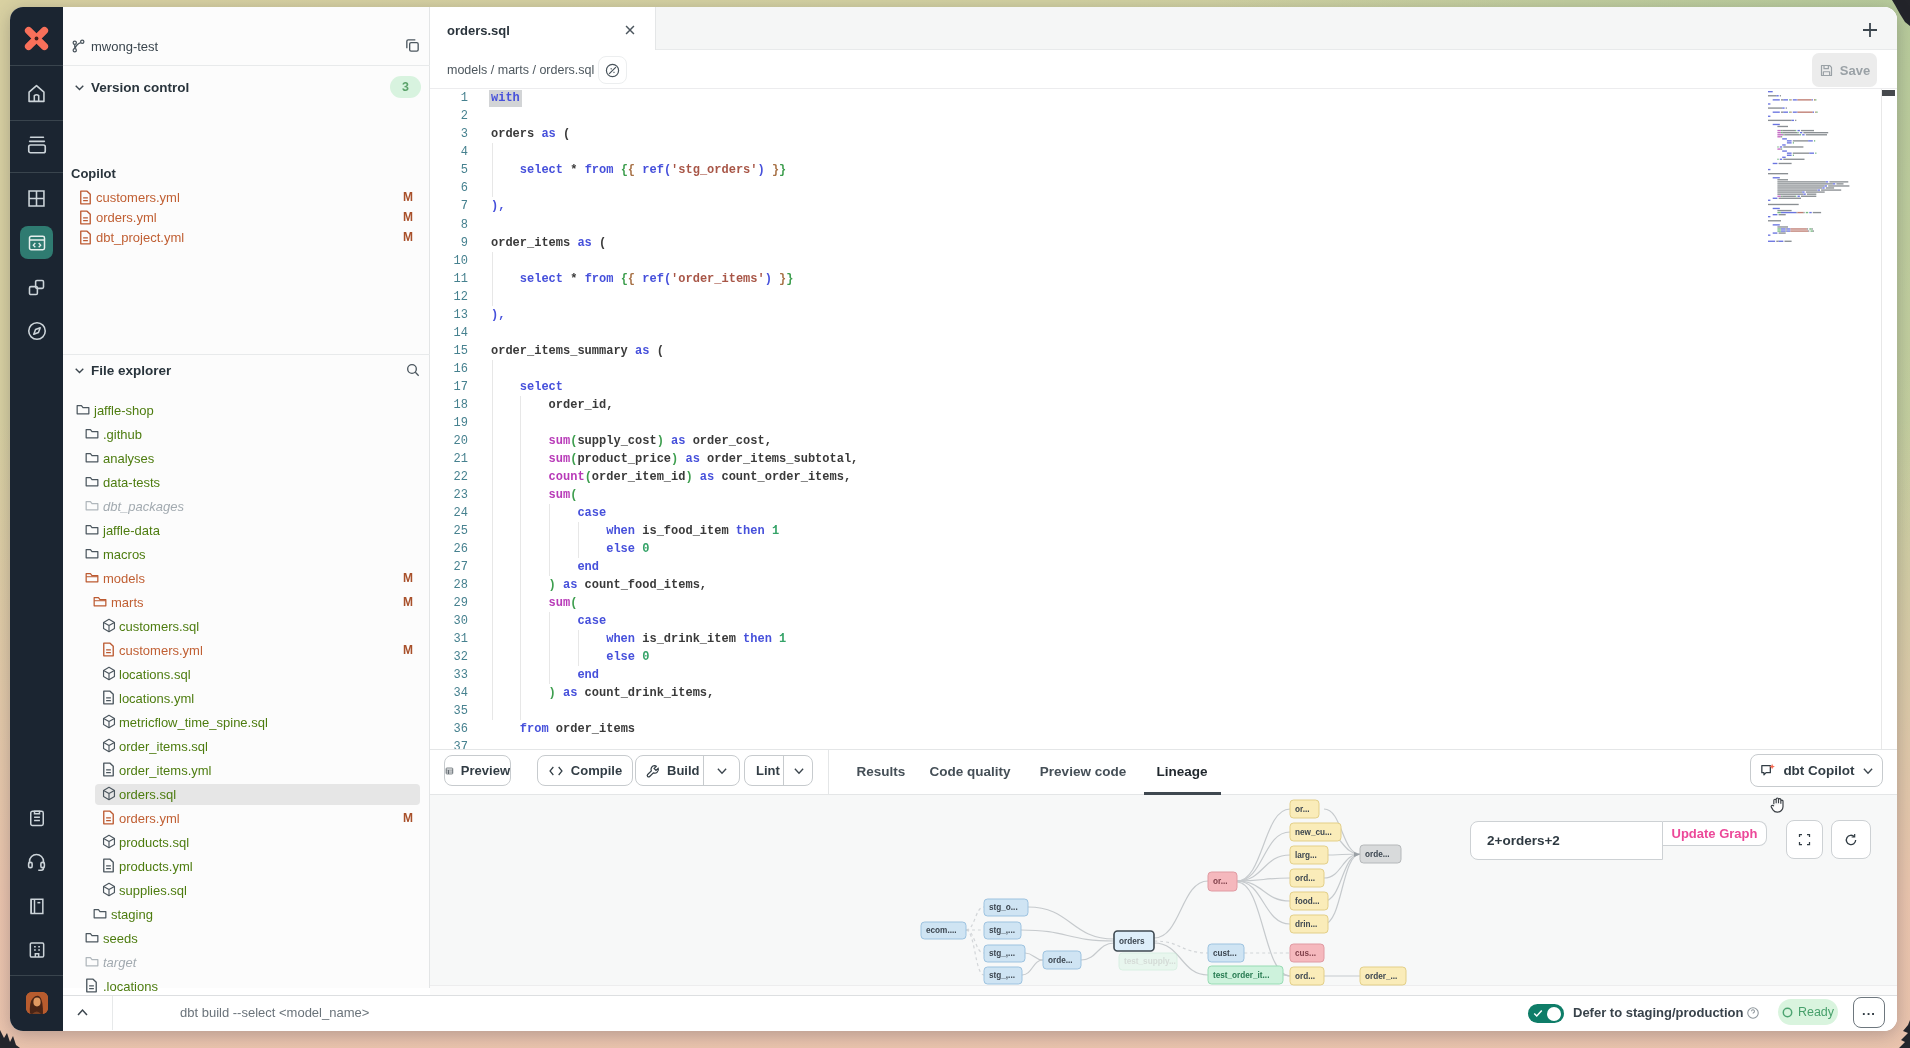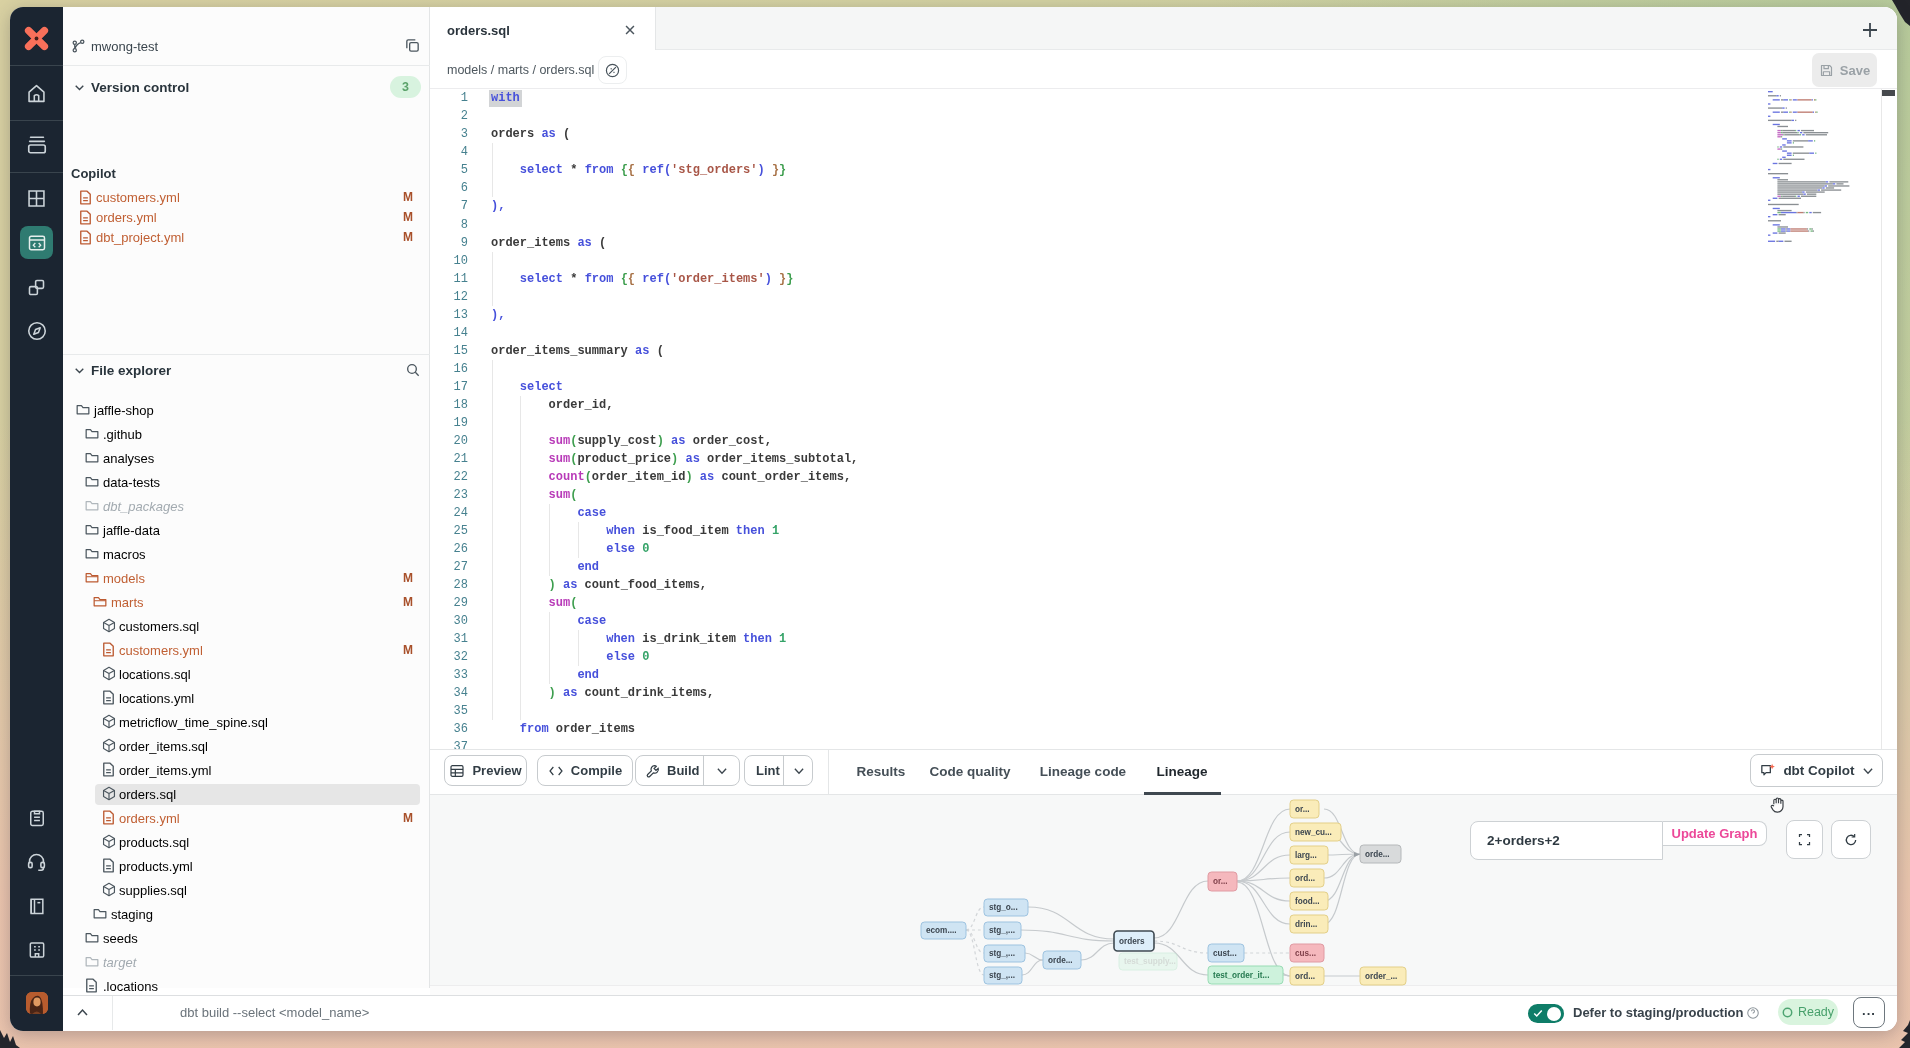--- a/index.html
+++ b/index.html
@@ -11,21 +11,21 @@
  border-radius:13px;overflow:hidden;box-shadow:0 4px 18px rgba(40,40,60,.28)}
 .ab{position:absolute}
 #sidebar{left:0;top:0;width:53px;height:1024px;background:#1b2531}
 #lpanel{left:53px;top:0;width:367px;height:981px;background:#fcfcfc;border-right:1px solid #e3e5e6}
 #main{left:420px;top:0;width:1467px;height:981px;background:#fff}
 svg{display:block}
 .sep{position:absolute;left:0;width:53px;height:1px;background:#39444d}
 .icn{position:absolute;left:0;width:53px;display:flex;justify-content:center}
 .hd{font-weight:700;font-size:13.5px;color:#29343c}
 .row{position:absolute;display:flex;align-items:center}
-.ftxt{font-size:13px;color:#000000}
+.ftxt{font-size:13px;color:#4d7c0f}
 .forange{color:#c05f33}
 .fgray{color:#a2aab0;font-style:italic}
 .M{position:absolute;font-size:12px;font-weight:700;color:#a8502a}
 .code{font-family:"Liberation Mono",monospace;font-size:12px;font-weight:700;line-height:18.03px;white-space:pre}
 .k{color:#4650db}.b{color:#a87247}.f{color:#b83ab8}.s{color:#a85647}.g{color:#3d9e4e}.n{color:#35a368}.d{color:#3a3a3a}
 .guide{position:absolute;width:1px;background:#e7e7e7}
 .btn{position:absolute;border:1px solid #c7cbce;border-radius:8px;background:#fff;display:flex;align-items:center;justify-content:center;font-size:13.5px;font-weight:700;color:#323d45}
 .tabt{position:absolute;font-size:13.5px;font-weight:700;color:#454f57;transform:translateX(-50%)}
 </style></head><body>
 <svg class="ab" style="left:1891px;top:0" width="19" height="30">
@@ -633,21 +633,21 @@
       <rect x="10.6" y="141.4" width="7.1" height="1.35" fill="#8a8f93"></rect>
       <rect x="0.0" y="143.5" width="2.4" height="1.35" fill="#6a74e0"></rect>
       <rect x="0.0" y="149.6" width="7.1" height="1.35" fill="#6a74e0"></rect>
       <rect x="8.3" y="149.6" width="2.4" height="1.35" fill="#8a8f93"></rect>
       <rect x="10.6" y="149.6" width="4.7" height="1.35" fill="#6a74e0"></rect>
       <rect x="16.5" y="149.6" width="7.1" height="1.35" fill="#8a8f93"></rect>
     </svg>
     <div class="ab" style="left:1871px;top:82px;width:1px;height:660px;background:#e8e8e8"></div>
     <div class="ab" style="left:1872px;top:83px;width:13px;height:6px;background:#46494d"></div>
     <div class="ab" style="left:420px;top:742px;width:1467px;height:46px;background:#fff;border-top:1px solid #e4e6e7;border-bottom:1px solid #e4e6e7"></div>
-    <div class="btn" style="left:434px;top:748px;width:83px;height:31px;font-size:13px">
+    <div class="btn" style="left:434px;top:748px;width:67px;height:31px;font-size:13px">
       <svg width="16" height="16" viewBox="0 0 24 24" fill="none" stroke="#323d45" stroke-width="1.8">
         <rect x="3" y="4" width="18" height="16" rx="2"></rect>
         <path d="M3 9.5 H21 M9.5 9.5 V20 M3 14.8 H21"></path>
       </svg>
       <span style="margin-left:7px">Preview</span>
     </div>
     <div class="btn" style="left:527px;top:748px;width:96px;height:31px;font-size:13px">
       <svg width="16" height="16" viewBox="0 0 24 24" fill="none" stroke="#323d45" stroke-width="1.8">
         <path d="M8 6 l-5 6 5 6 M16 6 l5 6 -5 6"></path>
       </svg>
@@ -670,21 +670,21 @@
       <div class="ab" style="left:38px;top:0;width:1px;height:29px;background:#c7cbce"></div>
       <div class="ab" style="left:48px;top:10px">
         <svg width="12" height="10" viewBox="0 0 16 12" fill="none" stroke="#3c464e" stroke-width="1.8">
           <path d="M2.5 3 L8 9 L13.5 3"></path>
         </svg>
       </div>
     </div>
     <div class="ab" style="left:818px;top:742px;width:1px;height:46px;background:#e4e6e7"></div>
     <div class="tabt" style="left:871px;top:757px">Results</div>
     <div class="tabt" style="left:960px;top:757px">Code quality</div>
-    <div class="tabt" style="left:1073px;top:757px">Lineage code</div>
+    <div class="tabt" style="left:1073px;top:757px">Preview code</div>
     <div class="tabt" style="left:1172px;top:757px;color:#1f262c">Lineage</div>
     <div class="ab" style="left:1134px;top:785px;width:77px;height:3px;background:#3f4850"></div>
     <div class="btn" style="left:1740px;top:747px;width:133px;height:33px;gap:7px">
       <svg width="17" height="17" viewBox="0 0 24 24" fill="none">
         <path d="M4 5 H16 V15 H10 L7 18 V15 H4 Z" stroke="#323d45" stroke-width="1.8" stroke-linejoin="round"></path>
         <path d="M18.5 2.6 L19.6 5.4 L22.4 6.5 L19.6 7.6 L18.5 10.4 L17.4 7.6 L14.6 6.5 L17.4 5.4 Z" fill="#f4684f"></path>
       </svg>
       <span>dbt Copilot</span>
       <svg width="12" height="10" viewBox="0 0 16 12" fill="none" stroke="#3c464e" stroke-width="1.8">
         <path d="M2.5 3 L8 9 L13.5 3"></path>

